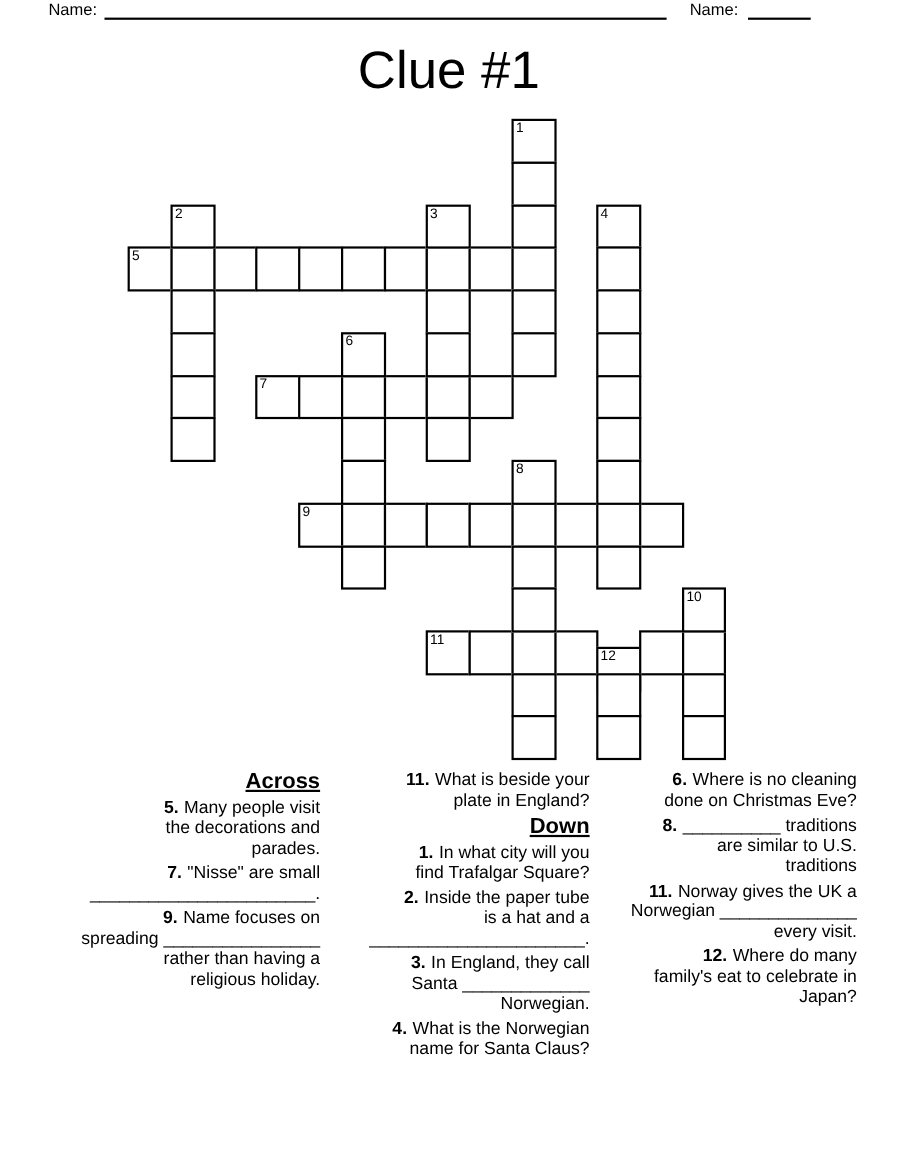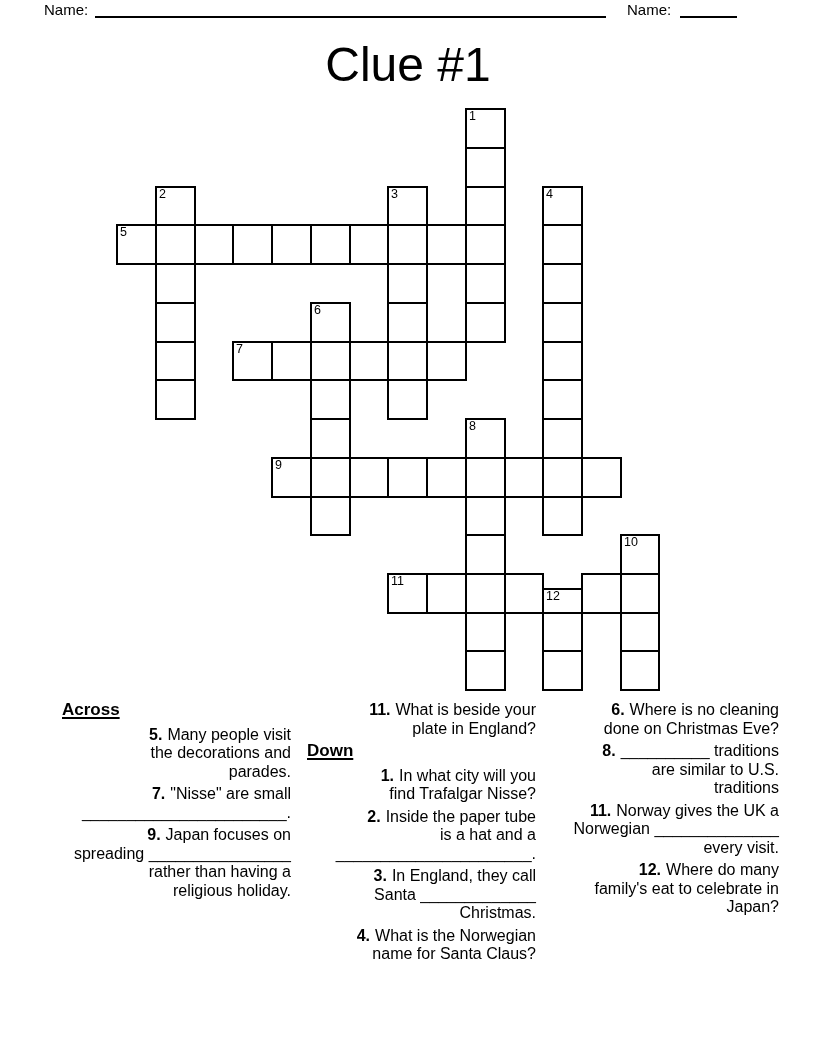--- a/index.html
+++ b/index.html
@@ -19,22 +19,22 @@
   }
   .cellnum {
     position:absolute; top:0px; left:2px; font-size:12.5px; line-height:13px;
   }
   .clues { position:absolute; left:0; top:0; width:816px; }
   .clue-col { position:absolute; top:701px; font-size:16px; line-height:18.5px; }
   .clue { margin:0 0 4px 0; }
   .clue-line { white-space:nowrap;text-align:right; }
   .num { font-weight:700; margin-right:5px; }
   .clue-header {
-    font-weight:700; font-size:17px; margin:0 0 6px 16px;
-    text-decoration:underline; text-decoration-thickness:2px; text-underline-offset:2px;
+    font-weight:700; font-size:20px; margin:0 0 6px 16px;
+    text-decoration:underline; text-decoration-thickness:2px; text-underline-offset:2px;text-align:right;
   }
 </style>
 </head>
 <body>
 
 <div class="page">
 
   <span class="hdr-label" style="left:44px; top:1px;">Name:</span>
   <div class="hdr-line" style="left:95px; top:16px; width:511px;"></div>
   <span class="hdr-label" style="left:627px; top:1px;">Name:</span>
@@ -143,45 +143,45 @@
         <div class="clue">
           <div class="clue-line"><span class="num">5.</span><span>Many people visit</span></div>
           <div class="clue-line">the decorations and</div>
           <div class="clue-line">parades.</div>
         </div>
         <div class="clue">
           <div class="clue-line"><span class="num">7.</span><span>"Nisse" are small</span></div>
           <div class="clue-line">_______________________.</div>
         </div>
         <div class="clue">
-          <div class="clue-line"><span class="num">9.</span><span>Japan focuses on</span></div>
+          <div class="clue-line"><span class="num">9.</span><span>Name focuses on</span></div>
           <div class="clue-line">spreading ________________</div>
           <div class="clue-line">rather than having a</div>
           <div class="clue-line">religious holiday.</div>
         </div>
       </div>
       <div class="clue-col" style="left: 291px; width: 245px;">
         <div class="clue">
           <div class="clue-line"><span class="num">11.</span><span>What is beside your</span></div>
           <div class="clue-line">plate in England?</div>
         </div>
         <div class="clue-header">Down</div>
         <div class="clue">
           <div class="clue-line"><span class="num">1.</span><span>In what city will you</span></div>
-          <div class="clue-line">find Trafalgar Nisse?</div>
+          <div class="clue-line">find Trafalgar Square?</div>
         </div>
         <div class="clue">
           <div class="clue-line"><span class="num">2.</span><span>Inside the paper tube</span></div>
           <div class="clue-line">is a hat and a</div>
           <div class="clue-line">______________________.</div>
         </div>
         <div class="clue">
           <div class="clue-line"><span class="num">3.</span><span>In England, they call</span></div>
           <div class="clue-line">Santa _____________</div>
-          <div class="clue-line">Christmas.</div>
+          <div class="clue-line">Norwegian.</div>
         </div>
         <div class="clue">
           <div class="clue-line"><span class="num">4.</span><span>What is the Norwegian</span></div>
           <div class="clue-line">name for Santa Claus?</div>
         </div>
       </div>
       <div class="clue-col" style="left: 534px; width: 245px;">
         <div class="clue">
           <div class="clue-line"><span class="num">6.</span><span>Where is no cleaning</span></div>
           <div class="clue-line">done on Christmas Eve?</div>

